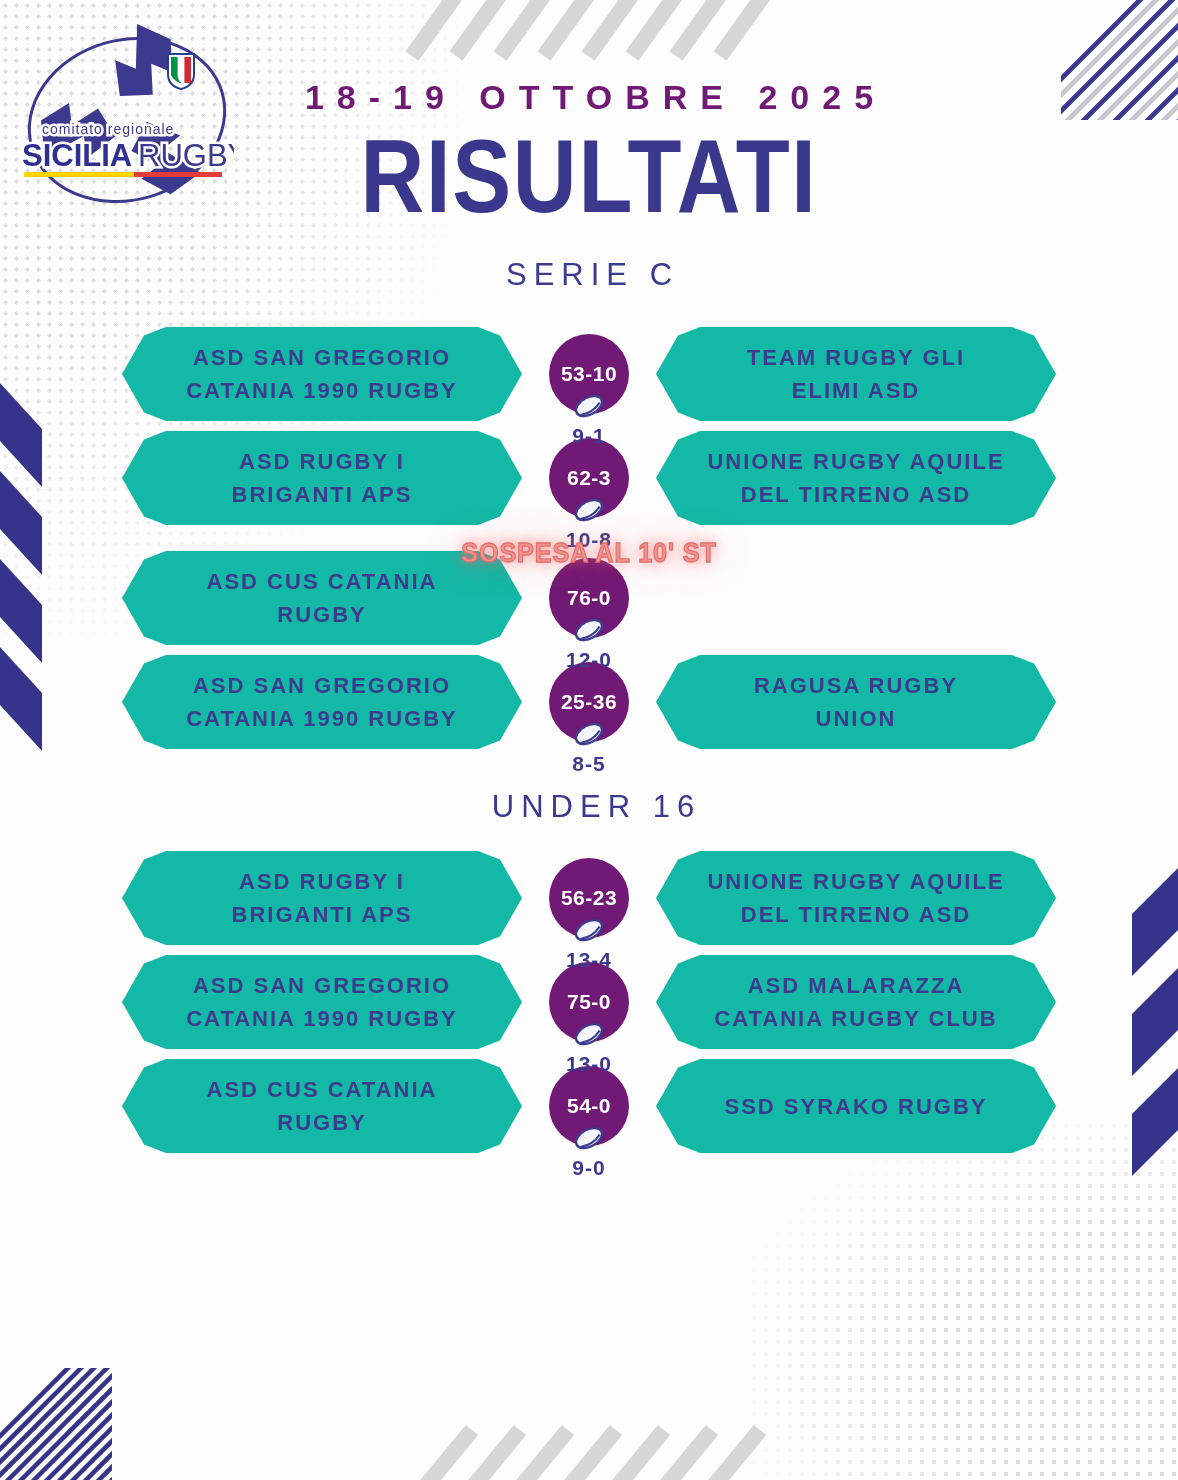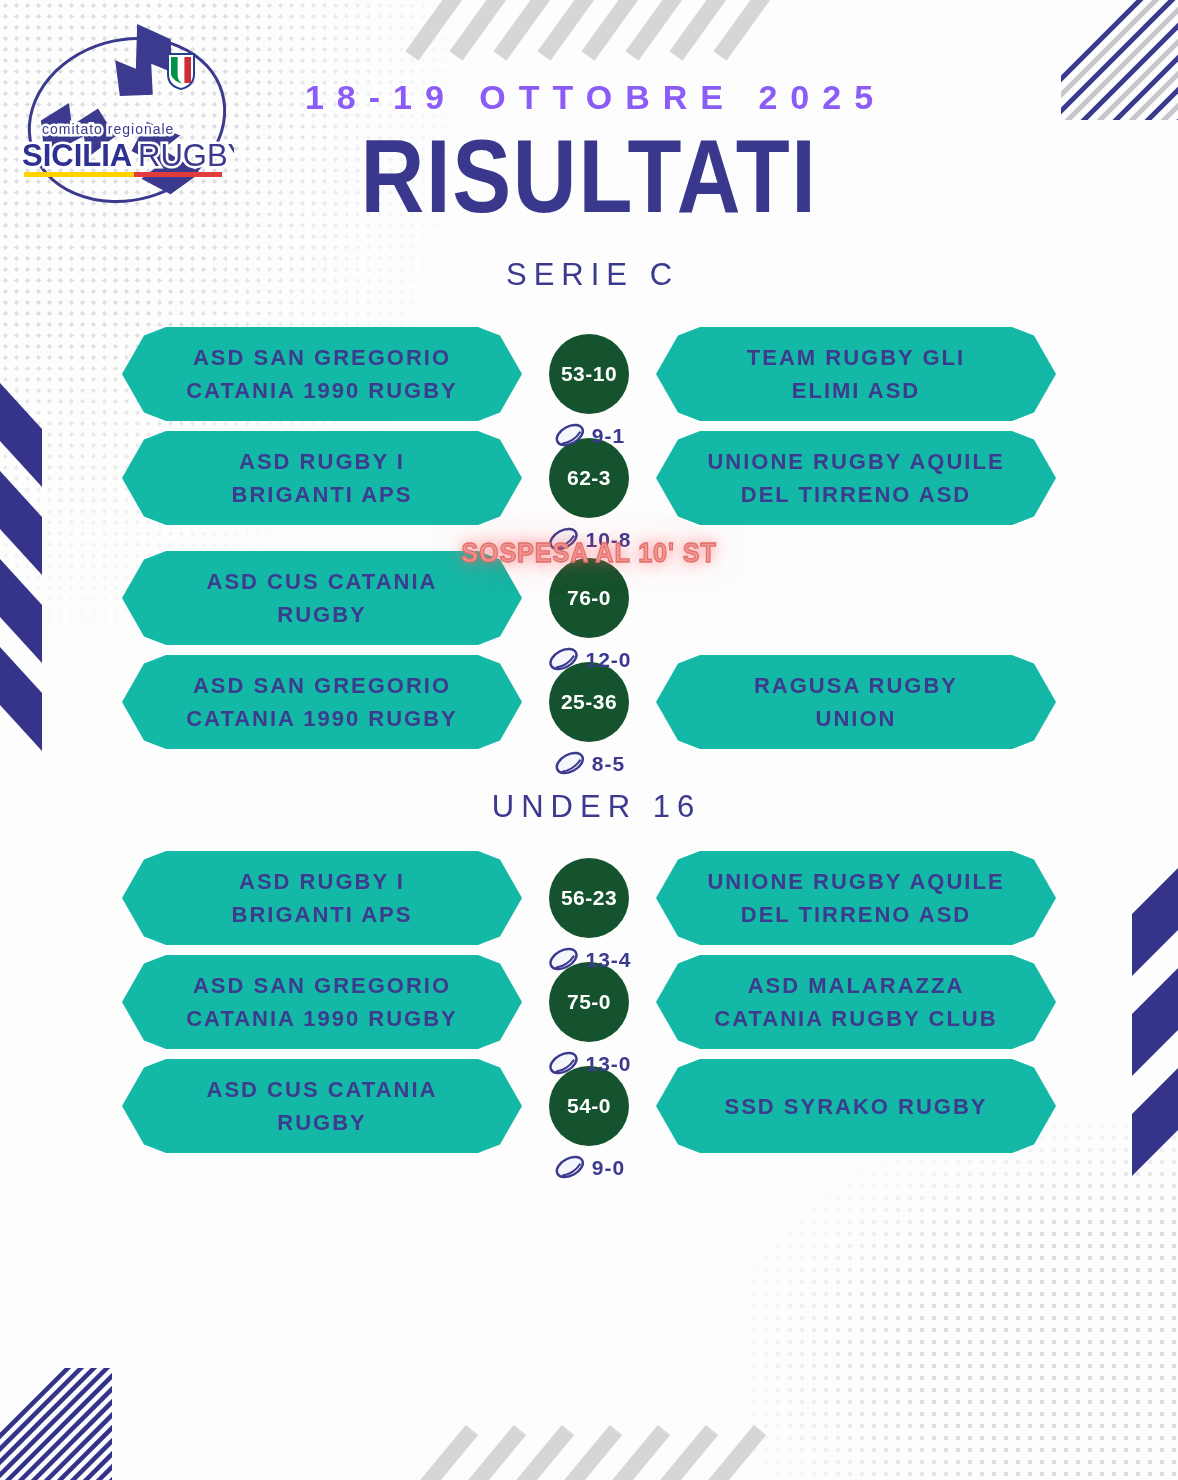--- a/index.html
+++ b/index.html
@@ -15,42 +15,42 @@
   .dots-br{right:0;top:1120px;width:430px;height:440px;
     background-image:radial-gradient(#dcdcdf 2.3px,transparent 2.4px);
     background-size:12px 12px;
     -webkit-mask-image:radial-gradient(ellipse at 95% 55%,#000 0 40%,transparent 78%);
     mask-image:radial-gradient(ellipse at 95% 55%,#000 0 40%,transparent 78%);}
   .deco{position:absolute;left:0;top:0;width:100%;height:100%;pointer-events:none;z-index:2;}
   .logo{position:absolute;left:20px;top:18px;z-index:3;}
   .content{position:relative;z-index:1;}
 
   .date{padding-top:78px;text-align:center;font-size:34px;font-weight:600;
-        letter-spacing:13px;text-indent:13px;color:#8b5cf6;}
+        letter-spacing:13px;text-indent:13px;color:#701a75;}
   .title{margin-top:6px;text-align:center;font-size:104px;font-weight:800;line-height:1.02;
          letter-spacing:2px;color:#3a388c;transform:scaleX(.85);}
   .sec-label{text-align:center;font-size:31px;font-weight:500;letter-spacing:7px;
              text-indent:7px;color:#3b3a8e;}
   .lbl-1{margin-top:28px;} .lbl-2{margin-top:34px;} .lbl-3{margin-top:40px;margin-left:8px;}
   .matches{margin-top:34px;} .matches-tight{margin-top:26px;}
 
   .match{position:relative;display:grid;grid-template-columns:1fr 134px 1fr;
          height:94px;margin:0 122px 10px 122px;}
   .pill{background:#14b8a6;display:flex;align-items:center;justify-content:center;
         clip-path:polygon(0% 50%,5.5% 9%,11% 0%,89% 0%,94.5% 9%,100% 50%,
                           94.5% 91%,89% 100%,11% 100%,5.5% 91%);}
   .team{font-weight:700;font-size:22px;letter-spacing:2px;color:#3c3b8e;
         text-align:center;white-space:pre-line;line-height:1.5;}
   .center{position:relative;}
   .score-circle{position:absolute;left:50%;top:50%;transform:translate(-50%,-50%);
-        width:80px;height:80px;border-radius:50%;background:#14532d;
+        width:80px;height:80px;border-radius:50%;background:#701a75;
         display:flex;align-items:center;justify-content:center;}
   .score-circle span{color:#fff;font-weight:700;font-size:21px;letter-spacing:.5px;}
   .sub{position:absolute;left:50%;bottom:-27px;transform:translateX(-50%);
-       display:flex;align-items:flex-end;gap:5px;z-index:4;white-space:nowrap;}
+       display:flex;align-items:center;gap:5px;z-index:4;white-space:nowrap;flex-direction:column;}
   .sub span{font-weight:700;font-size:21px;color:#3b3a8e;letter-spacing:1px;}
 
   .overlay{position:absolute;left:50%;z-index:6;color:#f2938f;font-weight:800;
        -webkit-text-stroke:1.3px #e0706c;white-space:nowrap;
        text-shadow:0 0 14px rgba(255,94,94,.85),0 0 34px rgba(255,130,130,.5);}
   .overlay.rinviata{top:50%;transform:translate(-50%,-50%) scaleX(.82);
        font-size:56px;letter-spacing:2px;}
   .overlay.sospesa{top:-14px;transform:translateX(-50%) scaleX(.9);
        font-size:28px;letter-spacing:1px;}
 </style>

